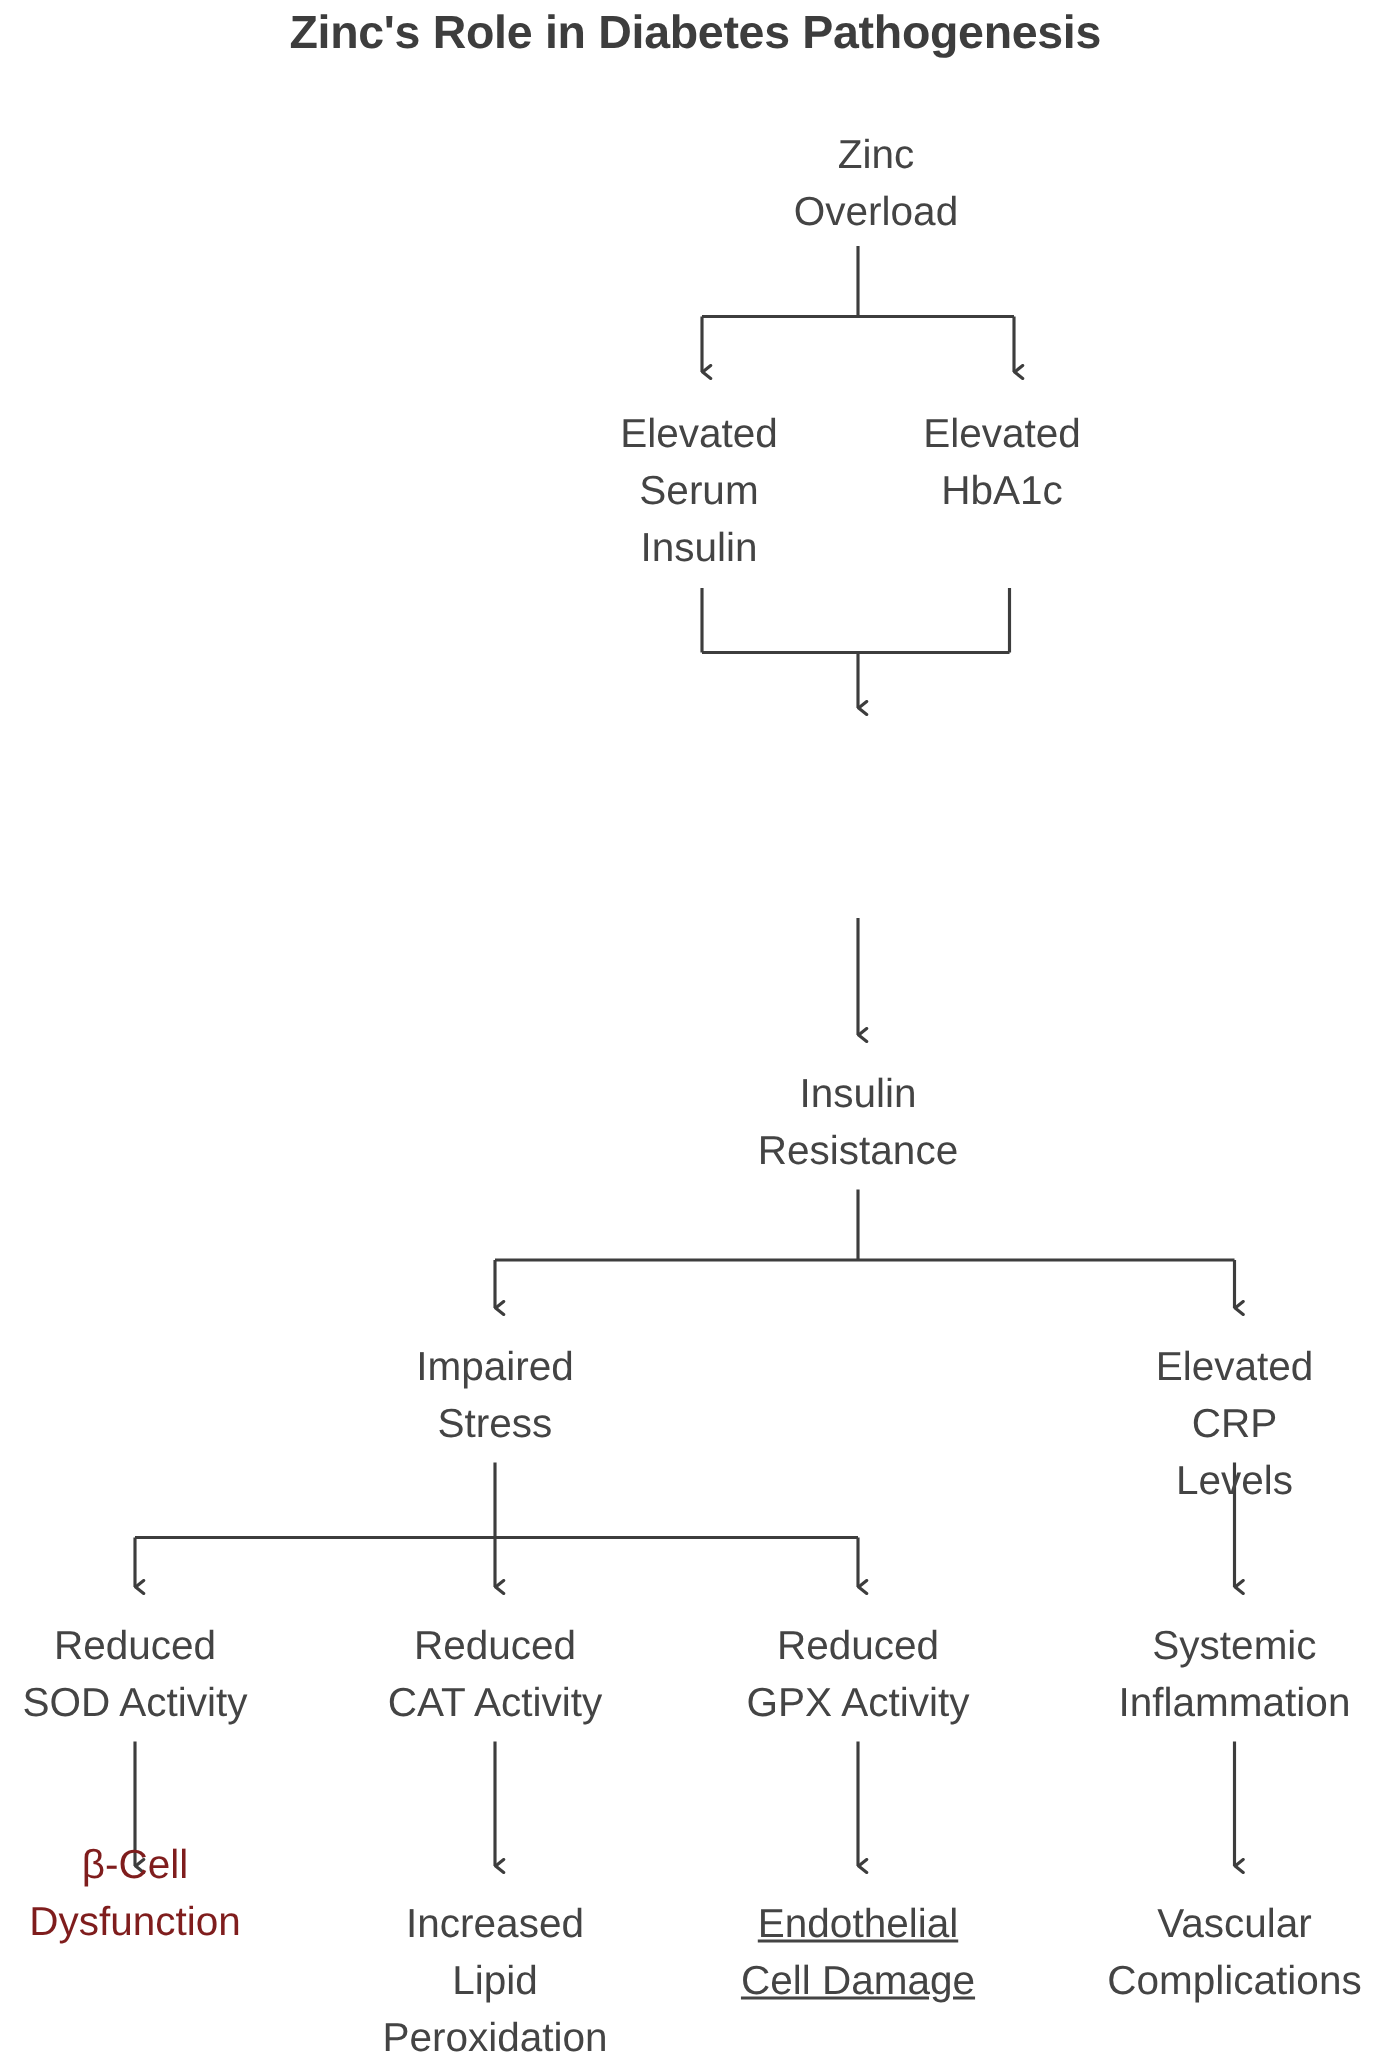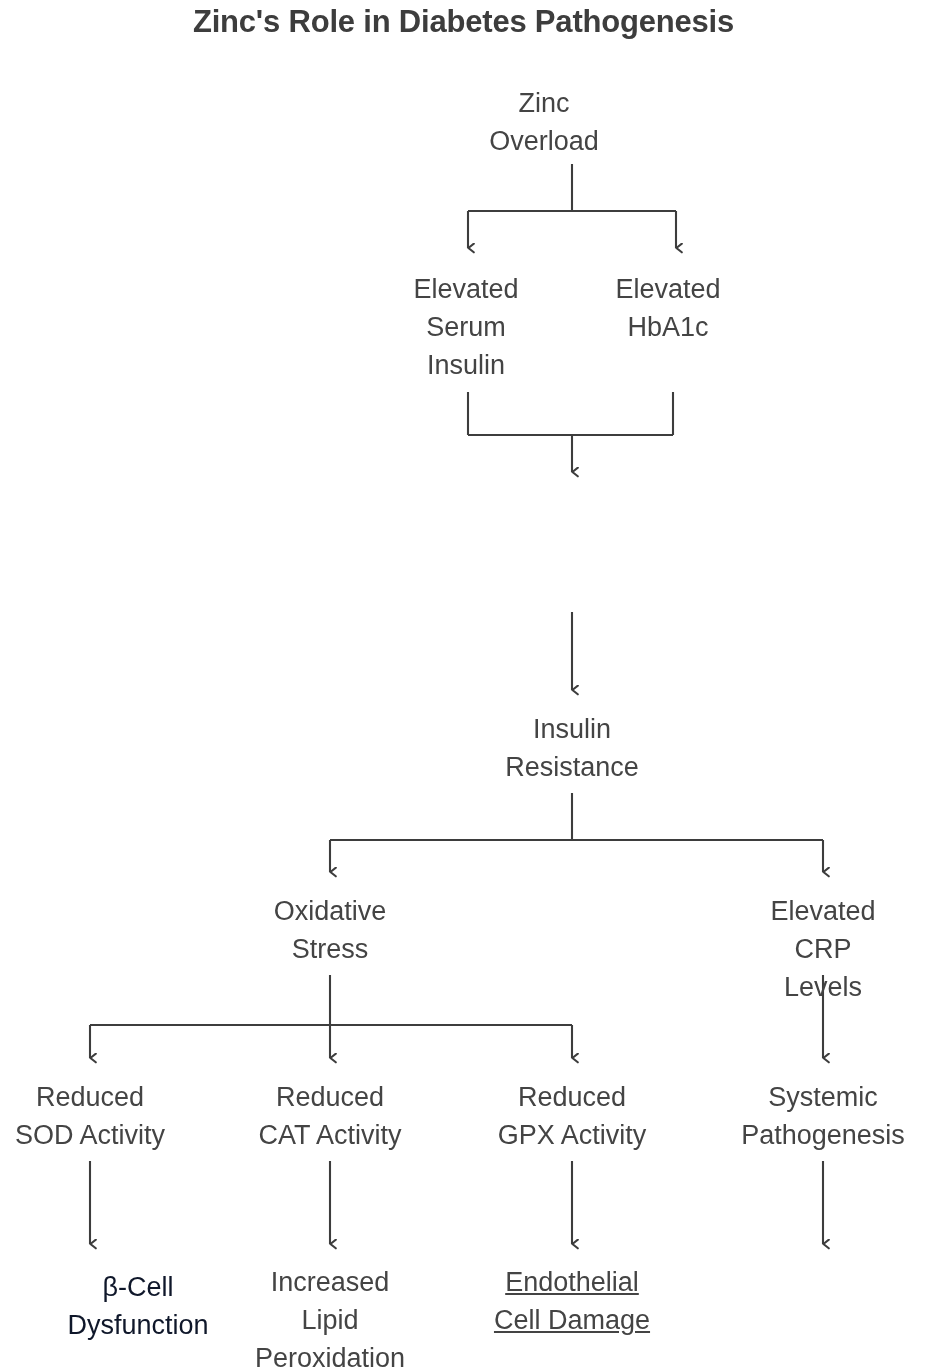--- a/index.html
+++ b/index.html
@@ -90,42 +90,44 @@
 
       <path d="M823,975 L823,1058" marker-end="url(#arrowhead)"></path>
 
       <path d="M90,1161 L90,1244" marker-end="url(#arrowhead)"></path>
       <path d="M330,1161 L330,1244" marker-end="url(#arrowhead)"></path>
       <path d="M572,1161 L572,1244" marker-end="url(#arrowhead)"></path>
       <path d="M823,1161 L823,1244" marker-end="url(#arrowhead)"></path>
     </g>
   </svg>
 
-  <div class="node" style="left: 544px; top: 84px; color: rgb(68, 68, 68);">Zinc
+  <div class="node" style="left: 584px; top: 84px; color: rgb(68, 68, 68);">Zinc
 Overload</div>
   <div class="node" style="left: 466px; top: 270px; color: rgb(68, 68, 68);">Elevated
 Serum
 Insulin</div>
   <div class="node" style="left: 668px; top: 270px; color: rgb(68, 68, 68);">Elevated
 HbA1c</div>
   <div class="node" style="left: 572px; top: 710px; color: rgb(68, 68, 68);">Insulin
 Resistance</div>
-  <div class="node" style="left: 330px; top: 892px; color: rgb(68, 68, 68);">Oxidative
+  <div class="node" style="left: 330px; top: 892px; color: rgb(68, 68, 68);">Impaired
 Stress</div>
   <div class="node" style="left: 823px; top: 892px; color: rgb(68, 68, 68);">Elevated
 CRP Levels</div>
   <div class="node" style="left: 90px; top: 1078px; color: rgb(68, 68, 68);">Reduced
 SOD Activity</div>
   <div class="node" style="left: 330px; top: 1078px; color: rgb(68, 68, 68);">Reduced
 CAT Activity</div>
   <div class="node" style="left: 572px; top: 1078px; color: rgb(68, 68, 68);">Reduced
 GPX Activity</div>
   <div class="node" style="left: 823px; top: 1078px; color: rgb(68, 68, 68);">Systemic
-Pathogenesis</div>
-  <div class="node" style="left: 90px; top: 1268px; color: #0f172a; margin-left: 48px;">β-Cell
+Inflammation</div>
+  <div class="node" style="left: 90px; top: 1224px; color: #7f1d1d;">β-Cell
 Dysfunction</div>
   <div class="node" style="left: 330px; top: 1263px; color: rgb(68, 68, 68);">Increased
 Lipid
 Peroxidation</div>
   <div class="node" style="left: 572px; top: 1263px; color: rgb(68, 68, 68); text-decoration: underline;">Endothelial
 Cell Damage</div>
+  <div class="node" style="left: 823px; top: 1263px; color: rgb(68, 68, 68);">Vascular
+Complications</div>
 
 </div>
 
 </body></html>

